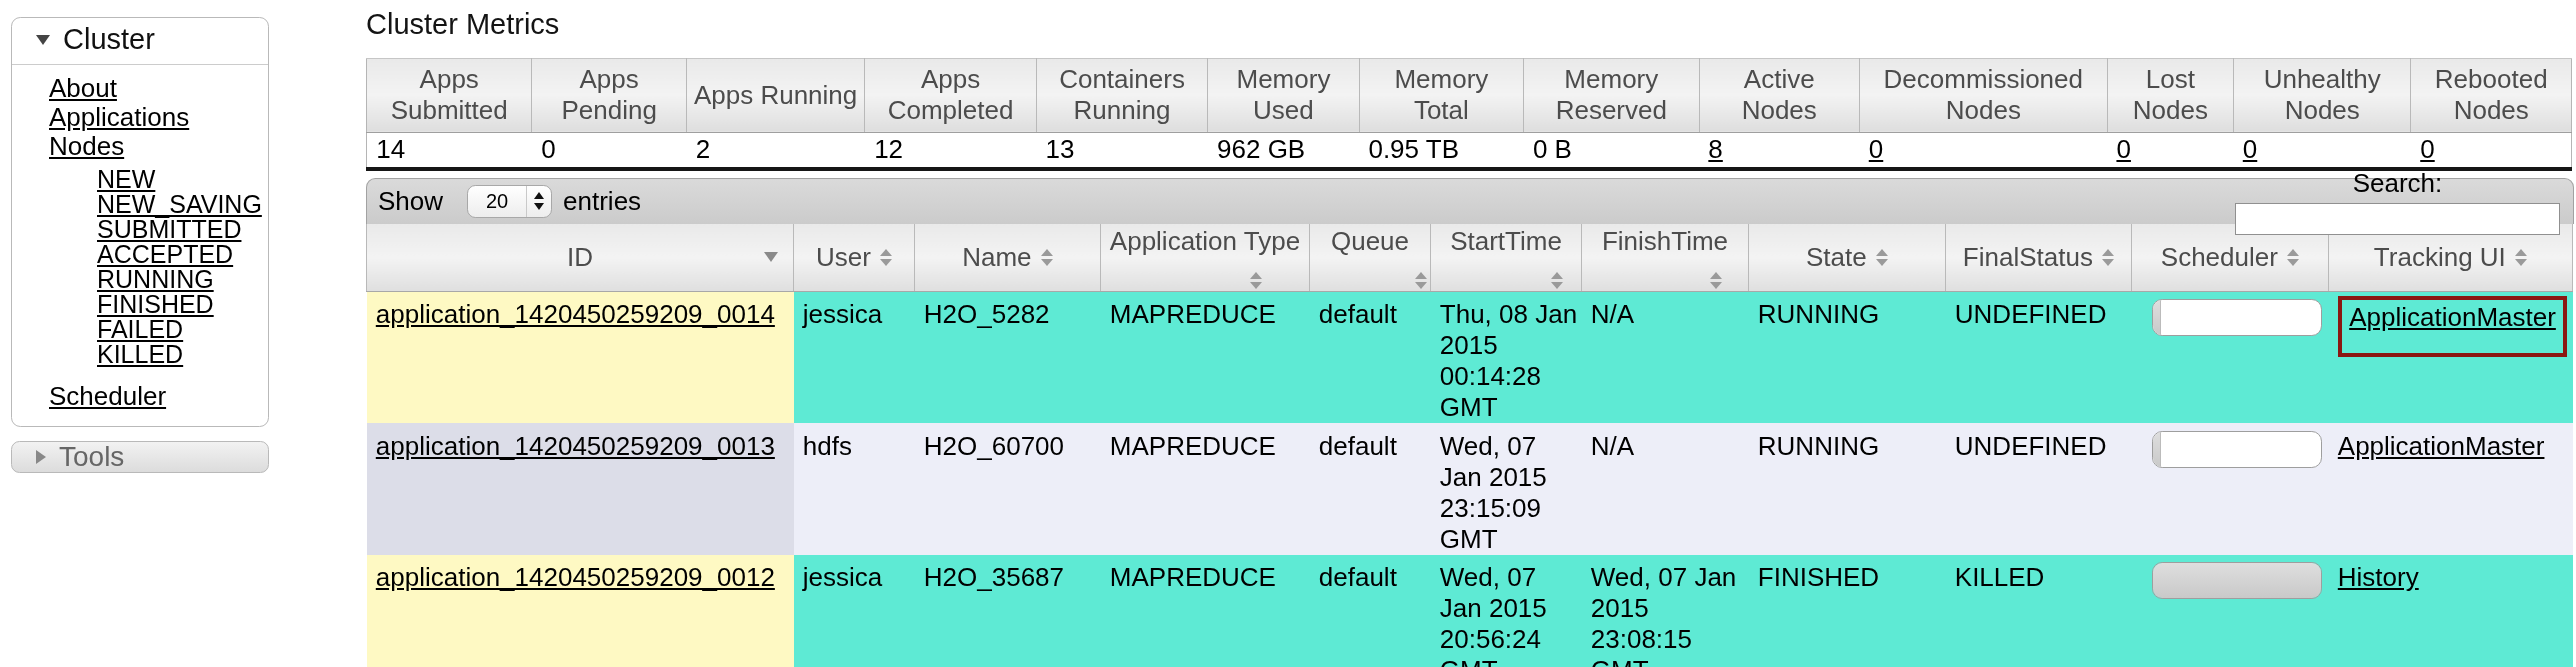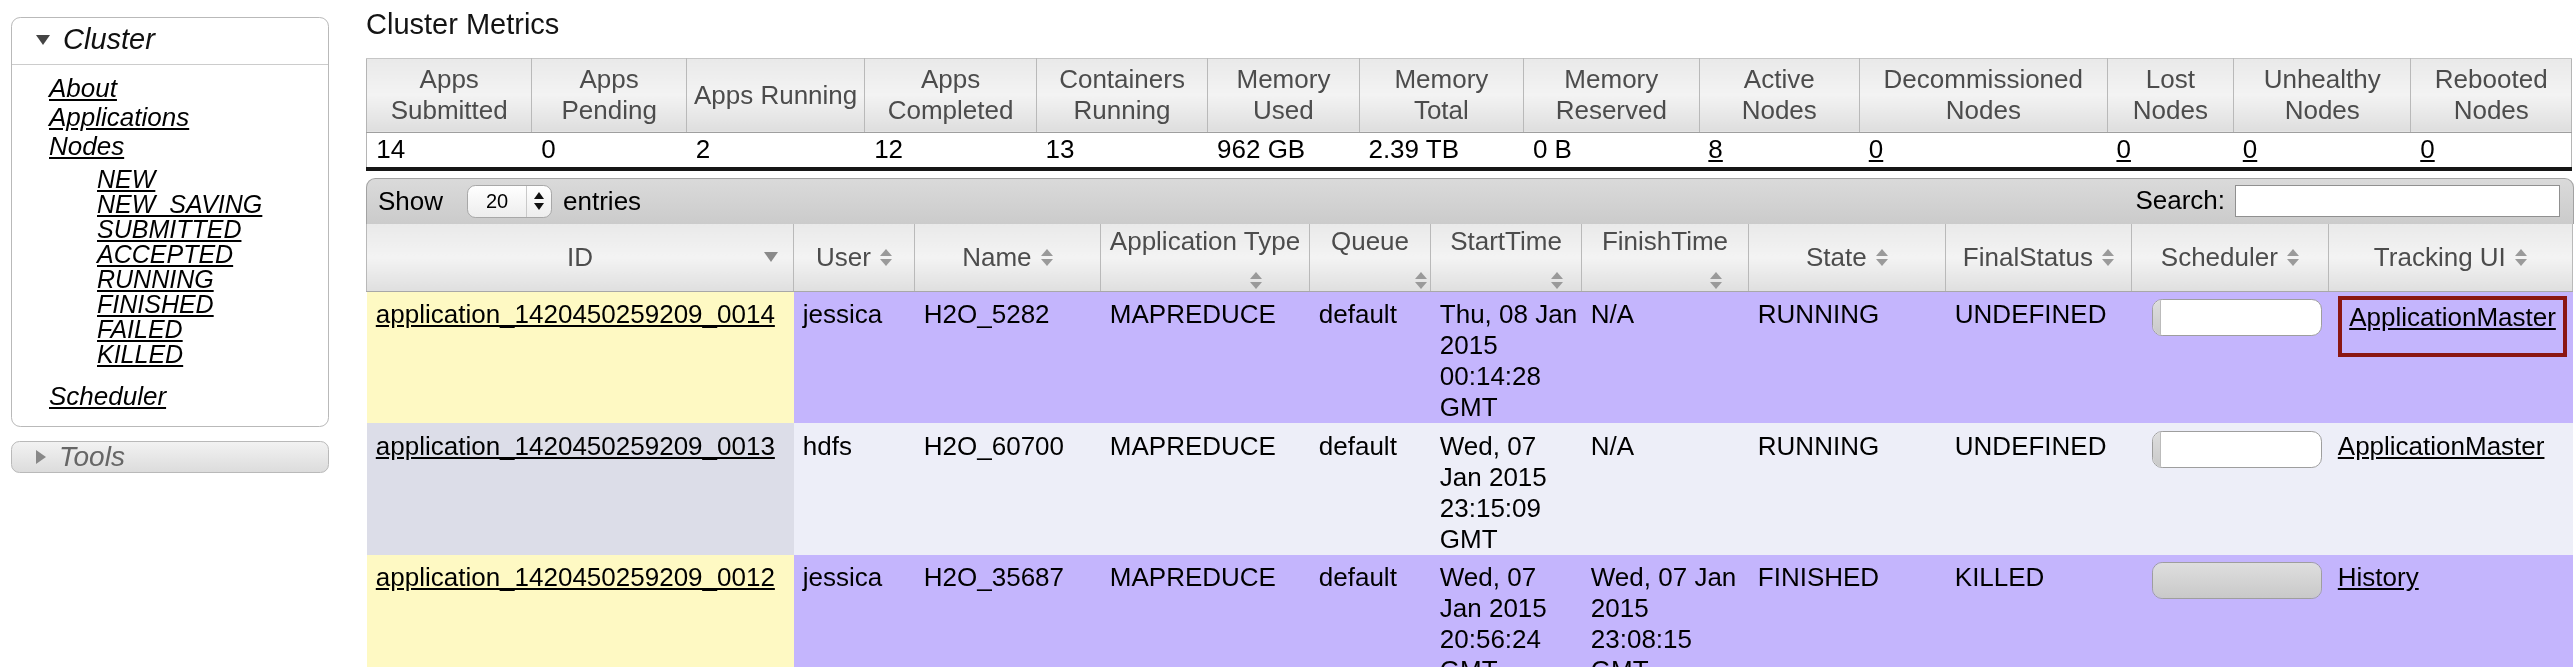--- a/index.html
+++ b/index.html
@@ -1,20 +1,20 @@
 <!DOCTYPE html>
 <html style="font-size:15px"><head>
 <meta charset="utf-8">
 <style>
   * { box-sizing: border-box; margin: 0; padding: 0; }
   html,body { width:2576px; height:667px; overflow:hidden; background:#fff;
     font-family:"Liberation Sans", sans-serif; color:#000; }
 
   
-  .sidebar { position:absolute; left:11px; top:16.7px; width:318px;font-style:italic; }
+  .sidebar { position:absolute; left:11px; top:16.7px; width:258px; }
   .nav-box { border:1.9px solid #b9b9b9; border-radius:9.3px; background:#fff; overflow:hidden; }
   .nav-head { display:flex; align-items:center; gap:13px; padding:5.6px 0 7.4px 24px;
     border-bottom:0.9px solid #ccc; font-size:29px; color:#111; }
   .tri-dn-dark { width:0; height:0; border-left:7.4px solid transparent; border-right:7.4px solid transparent; border-top:10.2px solid #444; }
   .tri-rt-gray { width:0; height:0; border-top:7.4px solid transparent; border-bottom:7.4px solid transparent; border-left:10.2px solid #888; }
   .nav-body { padding:9.3px 0 15px 37px; }
   .nav-body a { color:#000; }
   .lvl1 { font-size:26px; line-height:29px; }
   .sub-list { margin:5.6px 0 9.3px 48px; }
   .lvl2 { font-size:25px; line-height:25px; }
@@ -44,41 +44,41 @@
     display:flex; align-items:center; font-size:26px; padding:0 13px 0 11px; }
   .pagesize { display:flex; align-items:center; gap:11px; }
   .select-box { margin-left:13px; height:33px; width:85px; background:linear-gradient(180deg,#ffffff,#ededed);
     border:0.9px solid #a8a8a8; border-radius:8.4px; display:flex; align-items:center; overflow:hidden; }
   .select-val { flex:1; text-align:center; font-size:20px; }
   .select-divider { width:0.9px; height:33px; background:#c9c9c9; }
   .stepper { width:24px; display:flex; flex-direction:column; align-items:center; gap:3.7px; }
   .tri-up-s { width:0;height:0;border-left:5.6px solid transparent;border-right:5.6px solid transparent;border-bottom:7.4px solid #111; }
   .tri-dn-s { width:0;height:0;border-left:5.6px solid transparent;border-right:5.6px solid transparent;border-top:7.4px solid #111; }
   .spacer { flex:1; }
-  .search-wrap { display:flex; gap:10px; }
+  .search-wrap { display:flex; align-items:center; gap:4px;flex-direction:column; }
   .search-input { width:325px; height:32px; border:0.9px solid #909090; background:#fff; font-size:24px; padding:0 7.4px; }
 
   
   .apps-table { width:2206px; }
   .apps-table th { height:68px; font-weight:400; font-size:26px; color:#4c4c4c; vertical-align:middle;
     background:linear-gradient(180deg,#e9e9e9 0%,#f3f3f3 50%,#dfdfdf 100%);
     border-right:0.9px solid #b9b9b9; border-left:0.9px solid #b9b9b9; border-bottom:0.9px solid #a8a8a8; padding:0 3.7px; }
   .th-inner { display:flex; align-items:center; justify-content:center; gap:9.3px; }
   .th-stack { display:flex; flex-direction:column; align-items:center; gap:15px; }
   .th-stack .sort-both { transform:translateX(51px); }
   .th-id { position:relative; }
   .th-id .sort-desc { position:absolute; right:15px; top:50%; transform:translateY(-50%); }
   .sort-desc { width:0;height:0;border-left:7.4px solid transparent;border-right:7.4px solid transparent;border-top:10.2px solid #8a8a8a; }
   .sort-both { display:flex; flex-direction:column; gap:3.7px; }
   .sort-both i { display:block; width:0; height:0; }
   .sort-both .u { border-left:6.5px solid transparent;border-right:6.5px solid transparent;border-bottom:7.4px solid #9a9a9a; }
   .sort-both .d { border-left:6.5px solid transparent;border-right:6.5px solid transparent;border-top:7.4px solid #9a9a9a; }
 
   .apps-table td { vertical-align:top; font-size:26px; line-height:31px; padding:7.4px 3.7px 0 9.3px; }
-  tr.row-even td { background:#c4b5fd; }
+  tr.row-even td { background:#5eead4; }
   tr.row-even td.cell-id { background:#fef9c3; }
   tr.row-odd td { background:#edeef8; }
   tr.row-odd td.cell-id { background:#dcdde8; }
   .r1 { height:127px; } .r2 { height:121px; } .r3 { height:122px; }
   td.cell-id a { white-space:nowrap; }
   td.nowrap { white-space:nowrap; }
 
   .pbar { margin-left:11px; width:170px; height:37px; border:1.9px solid #9e9e9e; border-radius:10.2px;
     background:#fff; overflow:hidden; }
   .pfill { height:100%; background:linear-gradient(180deg,#dedede,#c9c9c9); border-right:0.9px solid #bbb; }
@@ -153,21 +153,21 @@
       <th>Unhealthy Nodes</th>
       <th>Rebooted Nodes</th>
     </tr>
     <tr class="vals">
       <td>14</td>
       <td>0</td>
       <td>2</td>
       <td>12</td>
       <td>13</td>
       <td>962 GB</td>
-      <td>2.39 TB</td>
+      <td>0.95 TB</td>
       <td>0 B</td>
       <td><a href="#">8</a></td>
       <td><a href="#">0</a></td>
       <td><a href="#">0</a></td>
       <td><a href="#">0</a></td>
       <td><a href="#">0</a></td>
     </tr>
   </tbody>
     </table>
 

